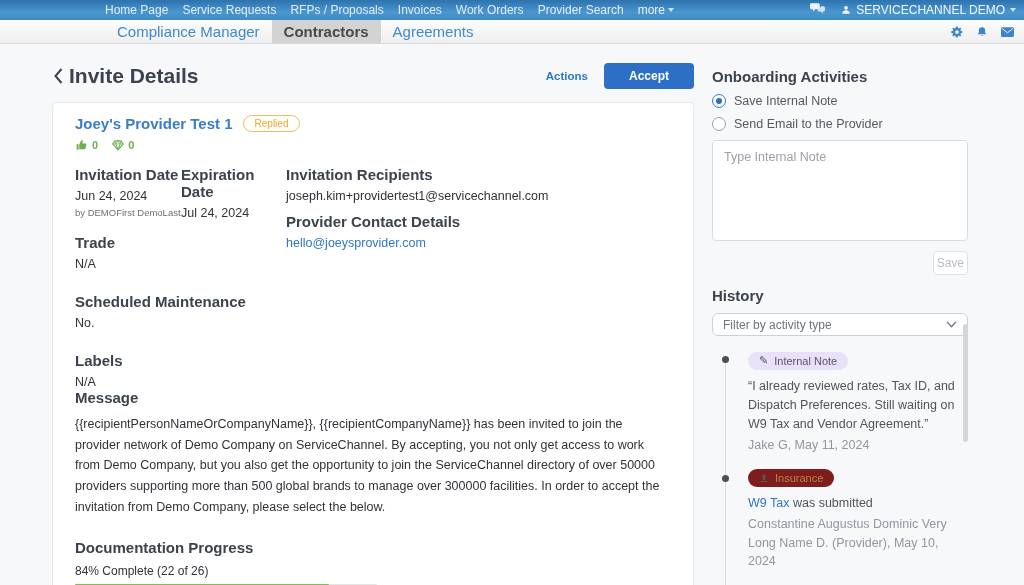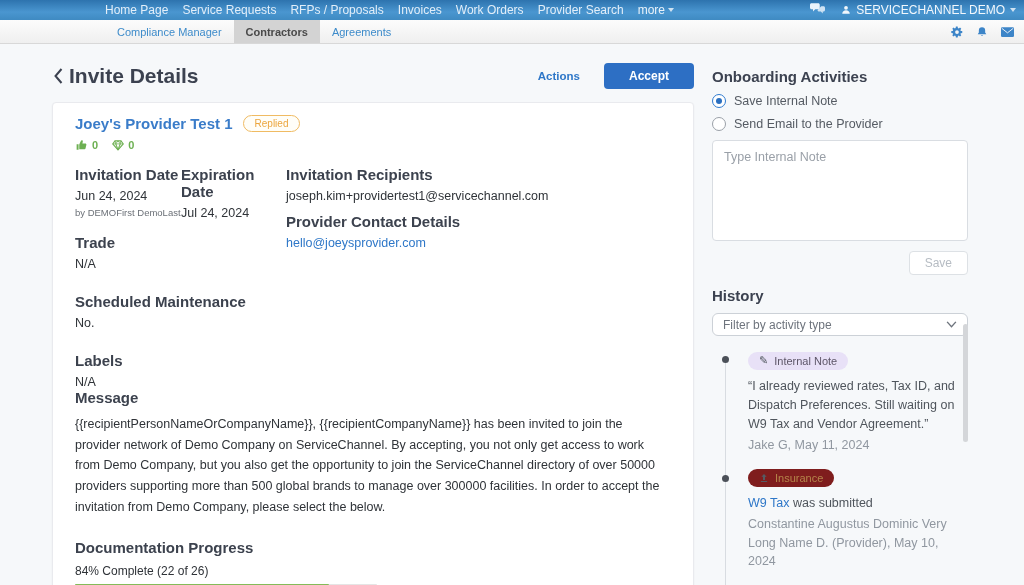--- a/index.html
+++ b/index.html
@@ -11,37 +11,37 @@
             display: flex; align-items: center; color: #e9f2fa; font-size: 12px; }
   .topnav { margin-left: 105px; display: flex; gap: 14px; align-items: center; }
   .topnav a { color: #e2eef9; text-decoration: none; cursor: pointer; }
   .top-more { display: inline-flex; align-items: center; gap: 3px; cursor: pointer; }
   .caret-down { width: 0; height: 0; border-left: 3px solid transparent; border-right: 3px solid transparent; border-top: 4px solid #cfe2f2; }
   .top-right { margin-left: auto; display: flex; align-items: center; gap: 16px; margin-right: 8px; }
   .top-user { display: inline-flex; align-items: center; gap: 5px; cursor: pointer; color: #f2f7fc; }
 
   
   .subbar { height: 24px; background: linear-gradient(#fcfcfc,#efefef); border-bottom: 1px solid #d8d8d8;
-            display: flex; align-items: stretch; font-size: 11px; }
+            display: flex; align-items: stretch; font-size: 15px; }
   .subtabs { margin-left: 105px; display: flex; align-items: stretch; }
   .subtab { display: flex; align-items: center; padding: 0 12px; color: #3d8bca; cursor: pointer; }
   .subtab.active { background: #d3d3d3; color: #4a4a4a; font-weight: bold; }
   .sub-right { margin-left: auto; display: flex; align-items: center; gap: 13px; margin-right: 10px; }
   .sub-right svg { display: block; cursor: pointer; }
 
   
   .page { padding: 16px 0 0 52px; }
   .layout { display: flex; gap: 18px; }
   .left-col { width: 642px; }
   .right-col { width: 256px; position: relative; padding-top: 8px; }
 
   .header-row { display: flex; align-items: center; height: 32px; margin-bottom: 10px; }
   .page-title { display: flex; align-items: center; gap: 4px; font-size: 21px; font-weight: bold; color: #3c4250; }
   .back-chev { display: flex; align-items: center; cursor: pointer; }
-  .header-actions { margin-left: auto; display: flex; align-items: center; gap: 24px; }
+  .header-actions { margin-left: auto; display: flex; align-items: center; gap: 16px; }
   .actions-link { color: #2e77c8; font-weight: bold; font-size: 11.5px; cursor: pointer; }
   .accept-btn { background: #2d6fc4; color: #fff; font-weight: bold; font-size: 12px;
                 padding: 6px 25px; border: none; border-radius: 4px; cursor: pointer; }
 
   
   .card { background: #fff; border: 1px solid #e9eaee; border-radius: 4px; box-shadow: 0 1px 2px rgba(0,0,0,.05);
           padding: 12px 22px; height: 620px; }
   .provider-row { display: flex; align-items: center; gap: 10px; }
   .provider-name { color: #3a7cc9; font-weight: bold; font-size: 15px; cursor: pointer; }
   .replied-badge { border: 1px solid #f0bb63; color: #eca63e; font-size: 10px; padding: 2px 11px;
@@ -73,21 +73,21 @@
   .rp-title { font-size: 15px; font-weight: bold; color: #3c4250; }
   .radio-row { display: flex; align-items: center; gap: 8px; font-size: 12.5px; color: #555b63; margin-top: 9px; cursor: pointer; }
   .radio-row:first-of-type { margin-top: 16px; }
   .radio { width: 14px; height: 14px; border-radius: 50%; border: 1px solid #9aa0a8; background: #fff; position: relative; flex: 0 0 14px; }
   .radio.checked { border-color: #2f7bd0; }
   .radio.checked::after { content: ""; position: absolute; left: 3px; top: 3px; width: 6px; height: 6px; border-radius: 50%; background: #2a6fc0; }
   .note-area { margin-top: 9px; width: 100%; height: 101px; border: 1px solid #d9dde2; border-radius: 4px;
                padding: 9px 11px; font-size: 12.5px; font-family: Liberation Sans, sans-serif; resize: none; color: #333; }
   .note-area::placeholder { color: #9aa0a8; }
   .save-row { text-align: right; margin-top: 6px; }
-  .save-btn { padding: 4px 15px; font-size: 12px; color: #b6bcc3; background: #fff; border: 1px solid #dde1e5; border-radius: 4px; }
+  .save-btn { padding: 4px 3px; font-size: 12px; color: #b6bcc3; background: #fff; border: 1px solid #dde1e5; border-radius: 4px; }
   .history-title { font-size: 15px; font-weight: bold; color: #3c4250; margin-top: 12px; }
   .filter-box { margin-top: 9px; height: 23px; border: 1px solid #ccd1d7; border-radius: 6px; background: #fff;
                 display: flex; align-items: center; padding: 0 10px; font-size: 12px; color: #6e747d; cursor: pointer; }
   .filter-box svg { margin-left: auto; }
 
   .timeline { position: relative; margin-top: 14px; padding-left: 36px; height: 260px; overflow: hidden; }
   .timeline::before { content: ""; position: absolute; left: 13px; top: 10px; bottom: -20px; width: 1px; background: #d8dce1; }
   .h-item { position: relative; margin-bottom: 15px; }
   .h-dot { position: absolute; left: -26px; top: 6px; width: 7px; height: 7px; border-radius: 50%; background: #4b5058; }
   .h-badge { display: inline-flex; align-items: center; gap: 6px; font-size: 11px; padding: 3px 11px; border-radius: 11px; }

